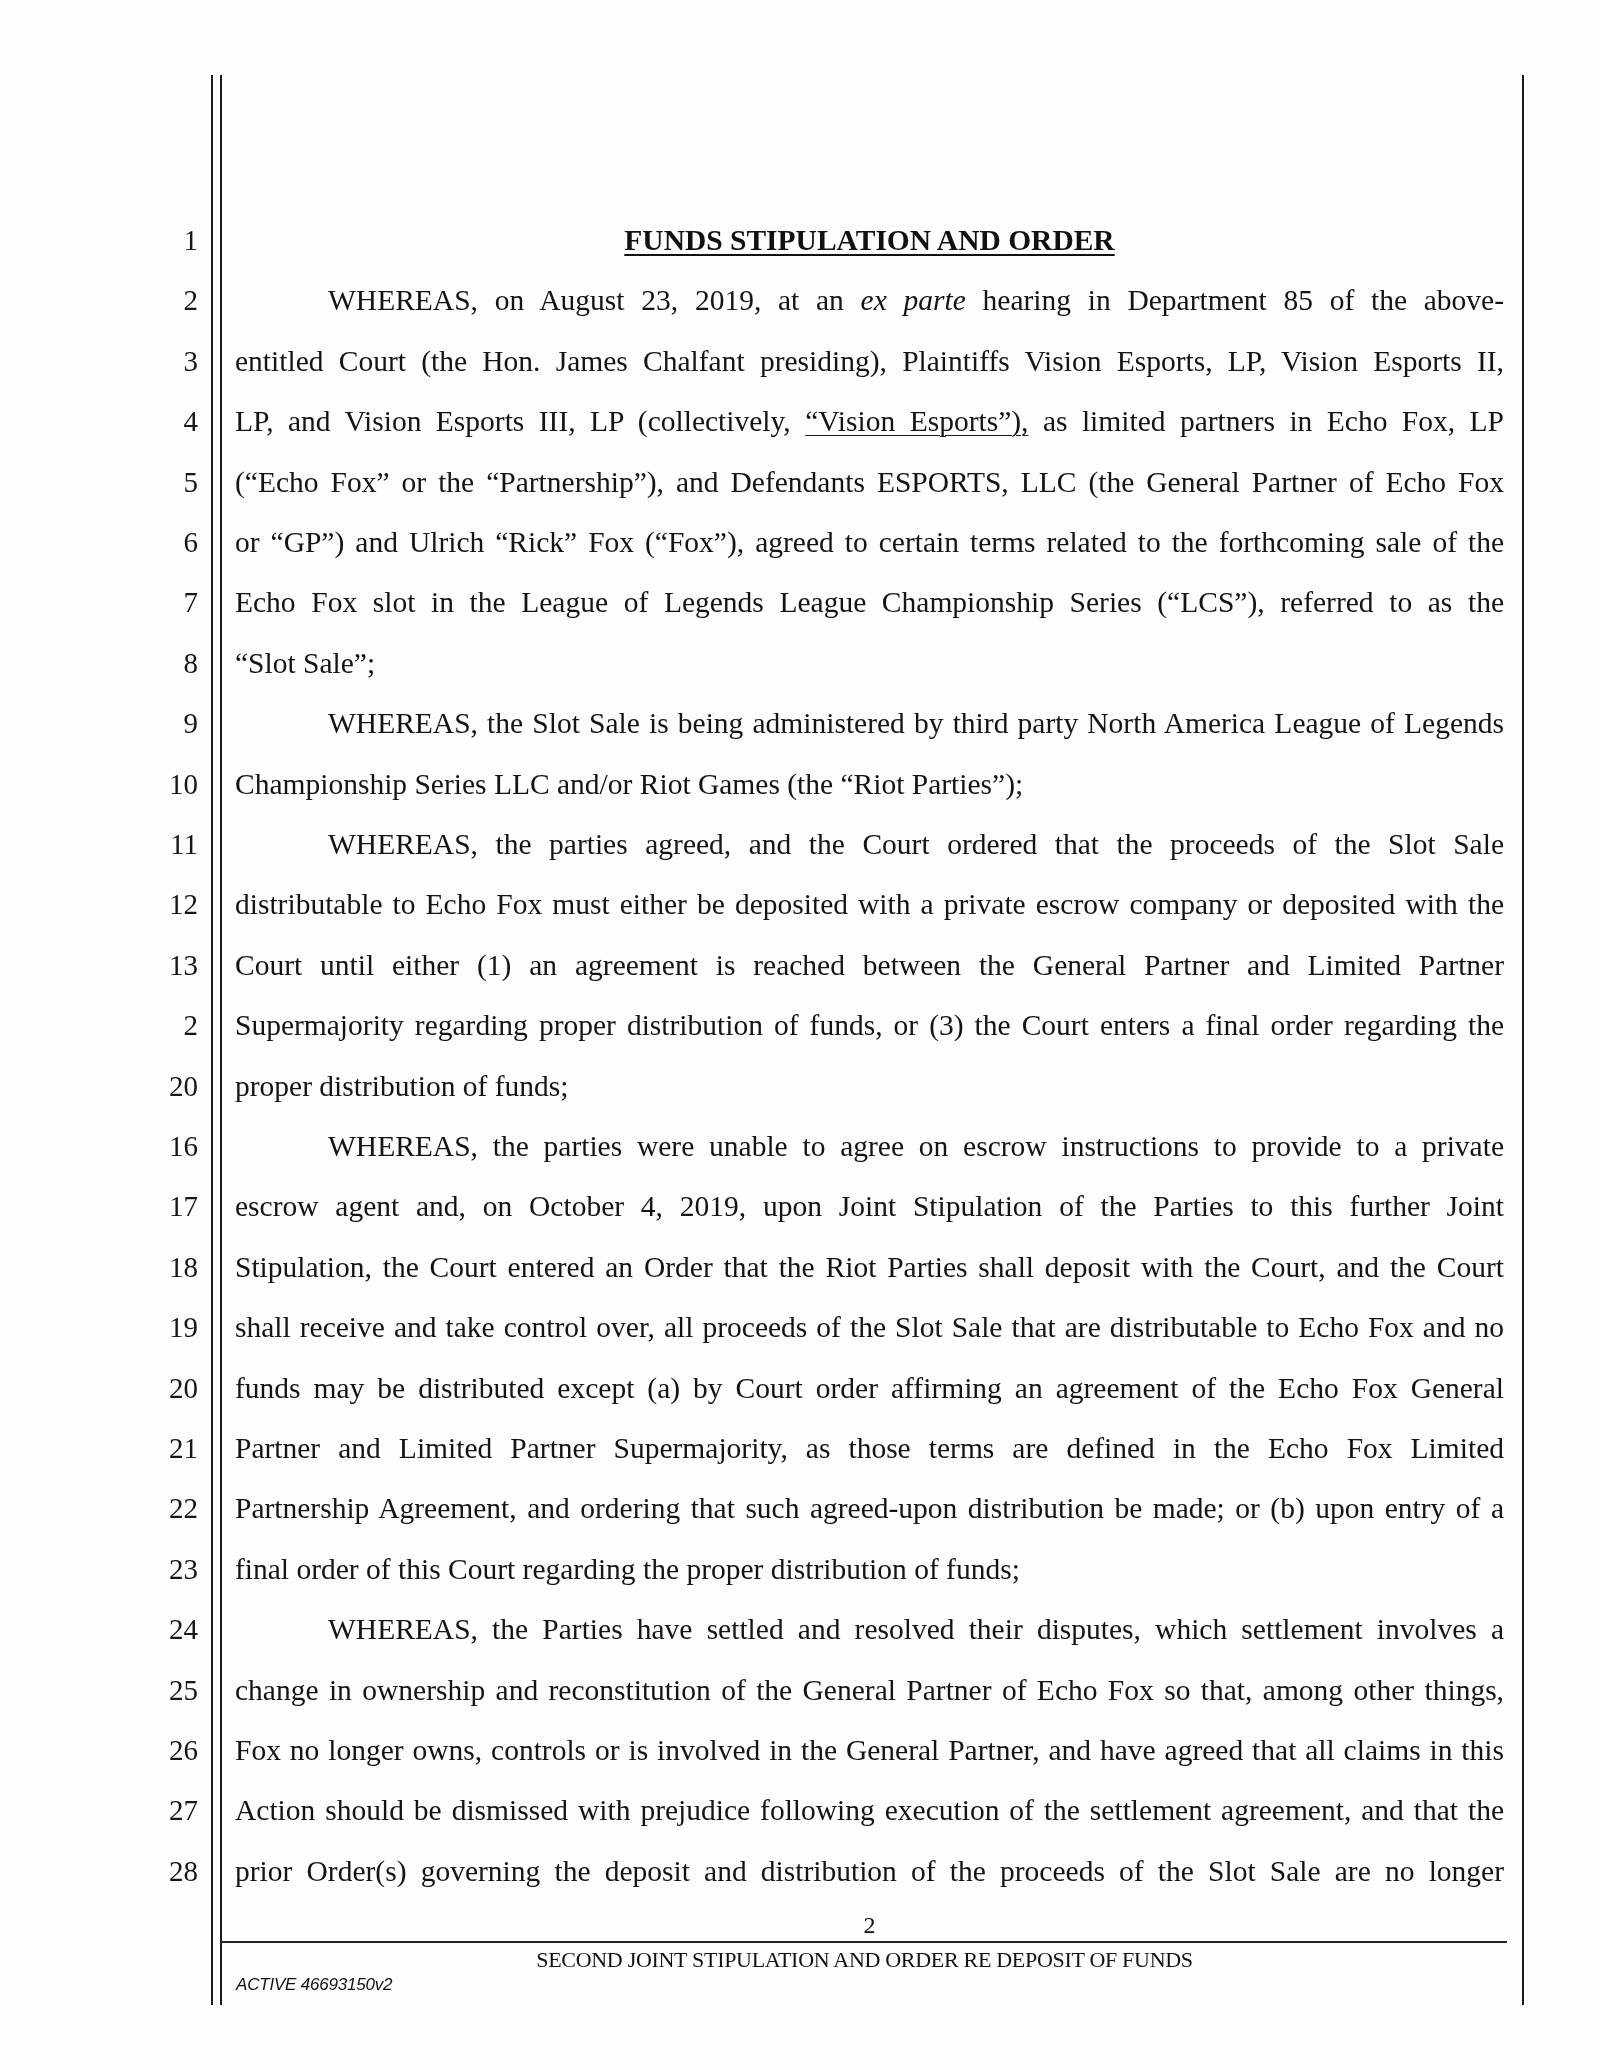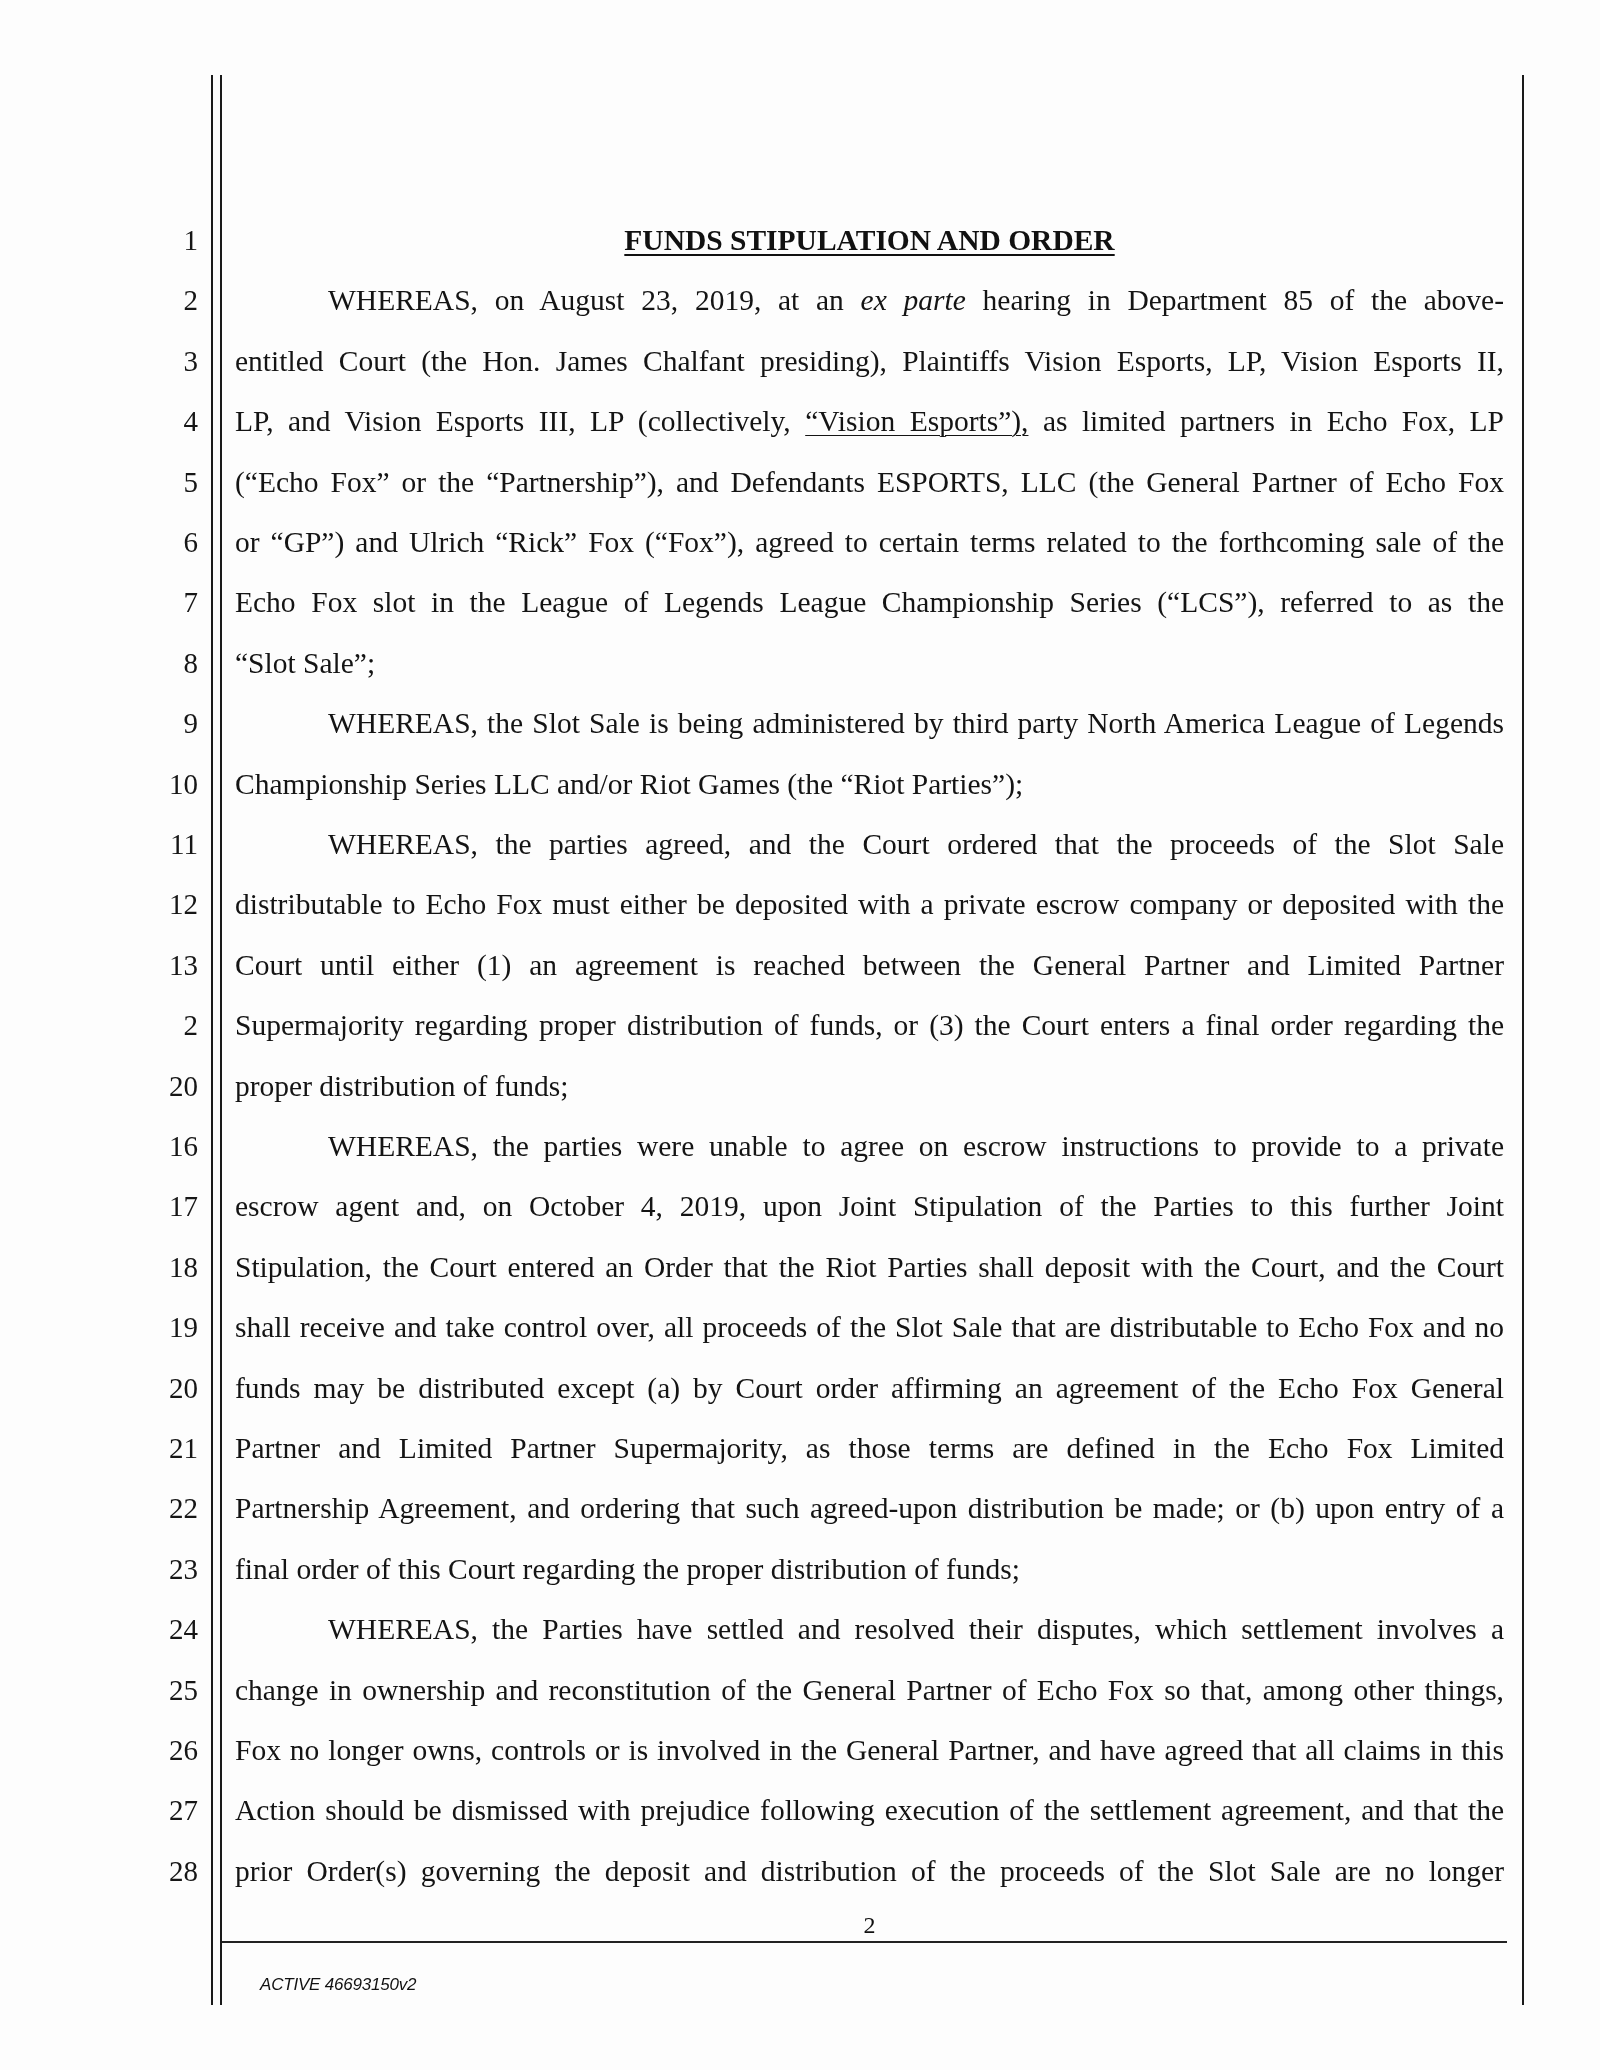--- a/index.html
+++ b/index.html
@@ -34,21 +34,21 @@
     font-size: 24px; line-height: 30px;
   }
   .footrule { position: absolute; left: 222px; width: 1285px; top: 1941px; height: 2px; background: #222; }
   .foottitle {
     position: absolute; left: 222px; width: 1285px; text-align: center; top: 1946px;
     font-size: 22px; line-height: 28px; letter-spacing: -0.3px;
   }
   .docid {
     position: absolute; left: 236px; top: 1974px;
     font-family: "Liberation Sans", "DejaVu Sans", sans-serif; font-style: italic;
-    font-size: 17px; line-height: 22px; letter-spacing: -0.2px; margin-left: 24px;
+    font-size: 17px; line-height: 22px; letter-spacing: -0.2px;
   }
 </style>
 </head>
 <body>
 
 <div class="page">
 
   <div class="vline" style="left:211px; top:75px; height:1930px;"></div>
   <div class="vline" style="left:220px; top:75px; height:1930px;"></div>
   <div class="vline" style="left:1522px; top:75px; height:1930px;"></div>
@@ -129,14 +129,15 @@
       <b>WHEREAS,</b><span> the Parties have settled and resolved their disputes, which settlement involves a</span>
     </div>
     <div class="tl j" style="top:1673px">change in ownership and reconstitution of the General Partner of Echo Fox so that, among other things,</div>
     <div class="tl j" style="top:1733px">Fox no longer owns, controls or is involved in the General Partner, and have agreed that all claims in this</div>
     <div class="tl j" style="top:1793px">Action should be dismissed with prejudice following execution of the settlement agreement, and that the</div>
     <div class="tl j" style="top:1854px">prior Order(s) governing the deposit and distribution of the proceeds of the Slot Sale are no longer</div>
   </div>
 
   <div class="pageno">2</div>
   <div class="footrule"></div>
+  <div class="foottitle">SECOND JOINT STIPULATION AND ORDER RE DEPOSIT OF FUNDS</div>
   <div class="docid">ACTIVE 46693150v2</div>
 </div>
 
 </body></html>

